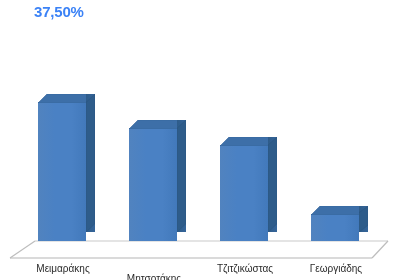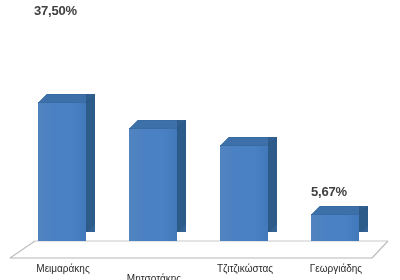--- a/index.html
+++ b/index.html
@@ -64,22 +64,22 @@
     position: absolute;
     left: 0;
     top: 0;
     width: 100%;
     height: 100%;
   }
 
   
   .value-label {
     position: absolute;
-    color: #404040;
-    font-size: 13px;
+    color: #3b82f6;
+    font-size: 15px;
     font-weight: bold;
     font-family: "Liberation Sans", sans-serif;
     white-space: nowrap;
     letter-spacing: -0.2px;
   }
 
   
   .cat-label {
     position: absolute;
     color: #2b2b2b;
@@ -148,21 +148,20 @@
       <div class="bar-3d" style="width:48px; height:26px;">
         <div class="bar-front"></div>
         <svg class="bar-top-shape" style="height:9px; top:-9px; width:57px;" viewBox="0 0 57 9" preserveAspectRatio="none">
           <polygon points="0,9 9,0 57,0 48,9" fill="#3d6fa8" stroke="#35659a" stroke-width="0.6"></polygon>
         </svg>
         <svg class="bar-side" style="left:48px; height:26px; top:-9px; width:9px;" viewBox="0 0 9 35" preserveAspectRatio="none">
           <polygon points="0,9 9,0 9,26 0,35" fill="#2e5c8a" stroke="#2a5580" stroke-width="0.6"></polygon>
         </svg>
       </div>
     </div>
-    <div class="value-label" style="left:311px; top:184px;">5,67%</div>
 
   </div>
 
   <div class="cat-label" style="left:18px; top:263px; width:90px;">Μειμαράκης</div>
   <div class="cat-label" style="left:109px; top:273px; width:90px;">Μητσοτάκης</div>
   <div class="cat-label" style="left:200px; top:263px; width:90px;">Τζιτζικώστας</div>
   <div class="cat-label" style="left:291px; top:263px; width:90px;">Γεωργιάδης</div>
 
 </div>
 

